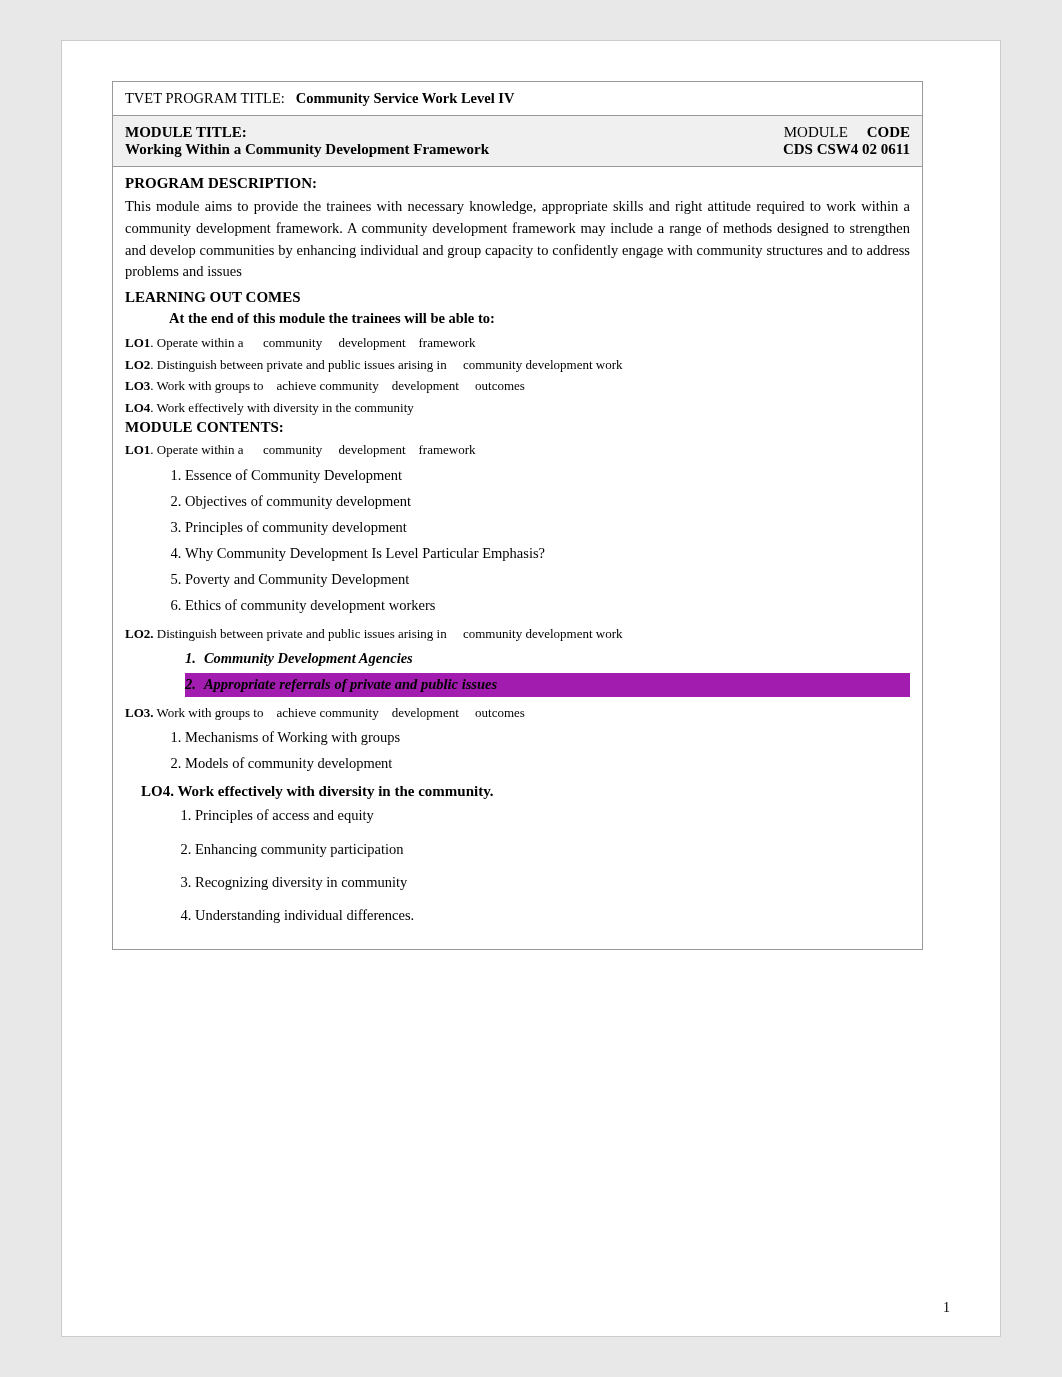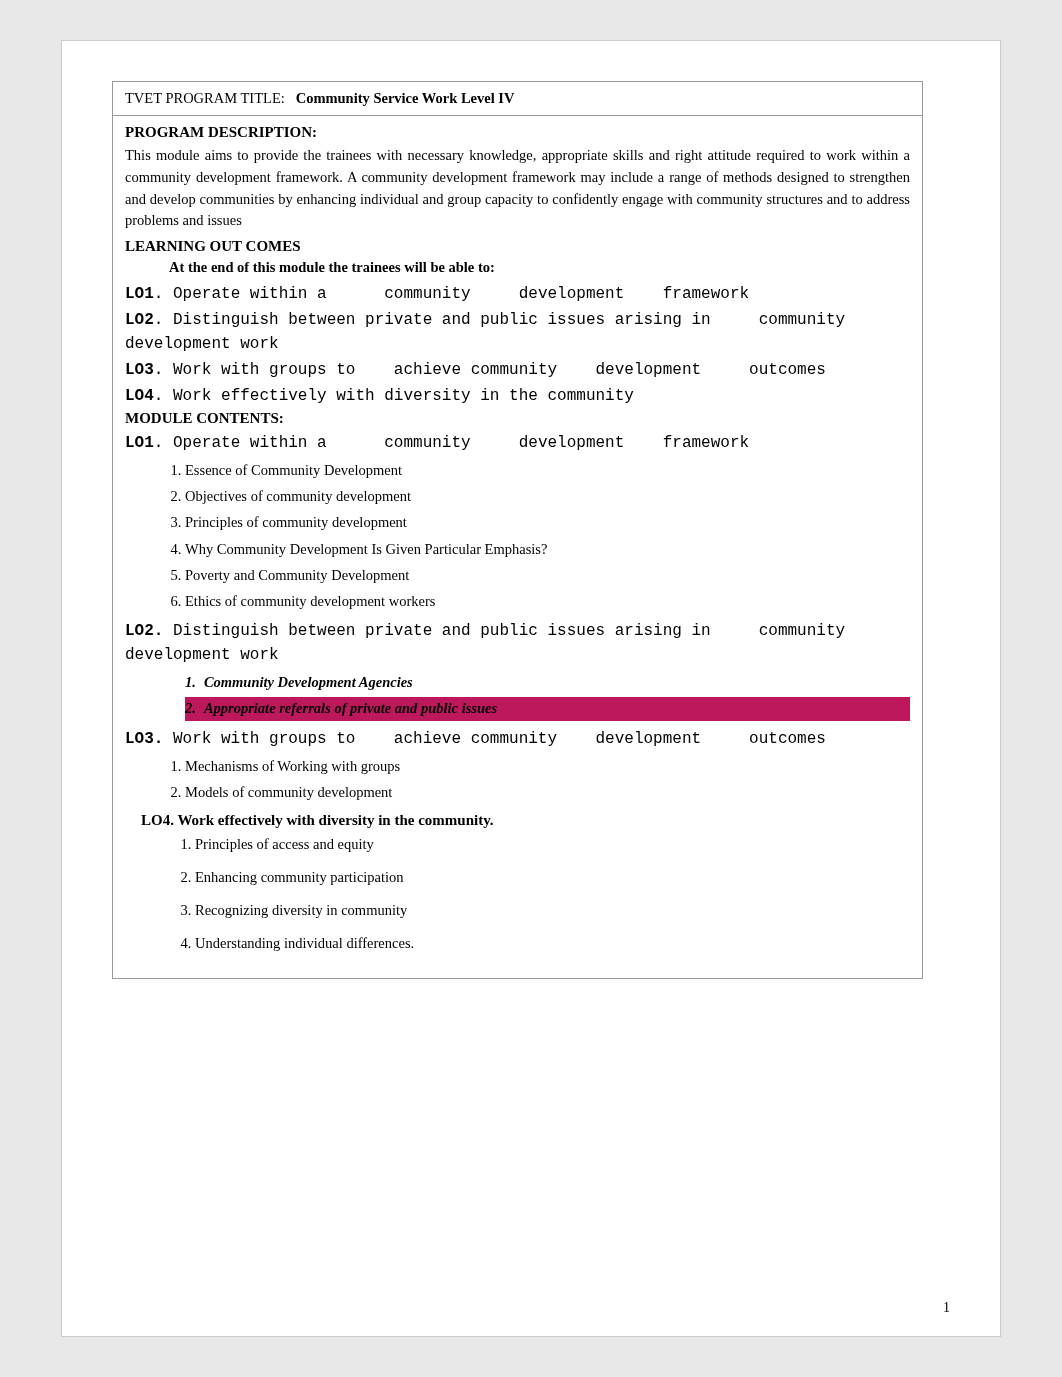--- a/index.html
+++ b/index.html
@@ -73,24 +73,23 @@
       font-size: 15px;
       font-weight: bold;
     }
     .description-text {
       font-size: 14.5px;
       line-height: 1.5;
       text-align: justify;
       margin-bottom: 6px;
     }
     .lo-item {
-      font-size: 16px;
+      font-size: 13px;
       margin-bottom: 2px;
       line-height: 1.5;
-      font-family: Liberation Mono, monospace;
     }
     .page-number {
       position: absolute;
       bottom: 20px;
       right: 50px;
       font-size: 14px;
     }
     .bold { font-weight: bold; }
     .lo-number {
       font-weight: bold;
@@ -119,20 +118,33 @@
 </head>
 <body>
 
 <div class="page">
 
   <div class="tvet-row">
     <span>TVET PROGRAM TITLE:</span>
     &nbsp;&nbsp;<span class="bold">Community Service Work Level IV</span>
   </div>
 
+  <div class="module-header">
+    <div class="module-title-left">
+      <div class="module-title-text">MODULE TITLE:</div>
+      <div class="module-subtitle">Working  Within a Community Development  Framework</div>
+    </div>
+    <div class="module-code-right">
+      <span class="module-code-label">MODULE</span>
+      &nbsp;&nbsp;&nbsp;
+      <span class="module-code-label bold">CODE</span>
+      <br>
+      <span class="module-code-value">CDS CSW4 02 0611</span>
+    </div>
+  </div>
 
   <div class="section-block">
 
 
     <h2 class="section-heading">PROGRAM DESCRIPTION:</h2>
     <p class="description-text">This module aims to provide the trainees with necessary knowledge, appropriate skills and right attitude required to work within a community development framework. A community development framework may include a range of methods designed to strengthen and develop communities by enhancing individual and group capacity to confidently engage with community structures and to address problems and issues</p>
 
     <h2 class="section-heading">LEARNING OUT COMES</h2>
     <p class="bold" style="font-size:14.5px; margin-bottom:6px;margin-left:44px;">At the end of this module the trainees will be able to:</p>
 
@@ -154,33 +166,33 @@
 
     <h2 class="section-heading">MODULE CONTENTS:</h2>
 
     <div class="lo-item">
       <span class="lo-number">LO1</span><span>. Operate within a &nbsp;&nbsp;&nbsp;&nbsp; community &nbsp;&nbsp;&nbsp; development &nbsp;&nbsp; framework</span>
     </div>
     <ol class="decimal-list">
       <li>Essence of Community Development</li>
       <li>Objectives  of community development</li>
       <li>Principles of community development</li>
-      <li>Why Community Development Is Given Particular Emphasis?</li>
+      <li>Why Community Development Is Level Particular Emphasis?</li>
       <li>Poverty and Community Development</li>
       <li>Ethics of community development workers</li>
     </ol>
 
     <div class="lo-item">
       <span class="lo-number">LO2.</span><span> Distinguish between private and public issues arising in &nbsp;&nbsp;&nbsp; community development work</span>
     </div>
     <ol class="decimal-list" style="list-style-type: none; counter-reset: lo2counter;">
       <li style="font-style:italic; font-weight:bold;">
         <span style="margin-right:8px; font-style:italic; font-weight:bold;">1.</span>Community Development Agencies
       </li>
-      <li style="background-color:#be185d; font-style:italic; font-weight:bold;">
+      <li style="background-color:#a21caf; font-style:italic; font-weight:bold;">
         <span style="margin-right:8px;">2.</span>Appropriate referrals of private and public issues
       </li>
     </ol>
 
     <div class="lo-item">
       <span class="lo-number">LO3.</span><span> Work with groups to &nbsp;&nbsp; achieve community &nbsp;&nbsp; development &nbsp;&nbsp;&nbsp; outcomes</span>
     </div>
     <ol class="decimal-list">
       <li>Mechanisms of Working with groups</li>
       <li>Models of  community development</li>

